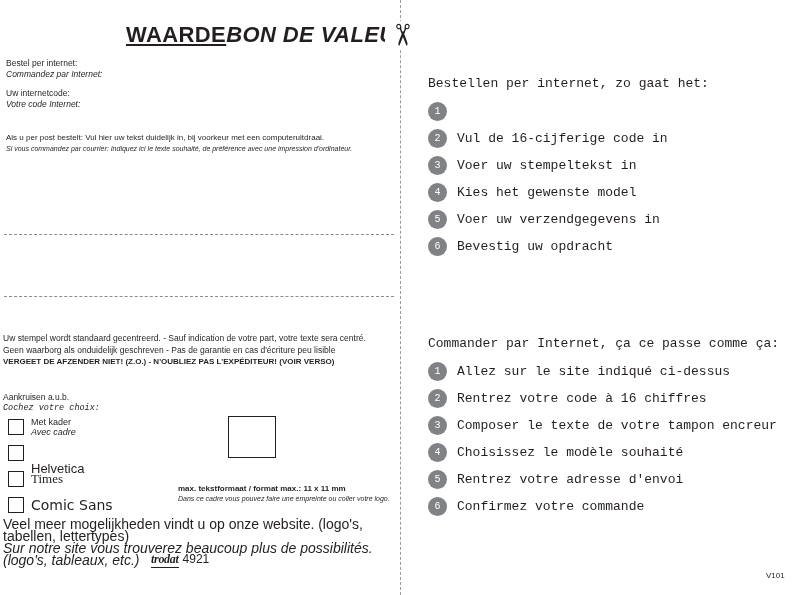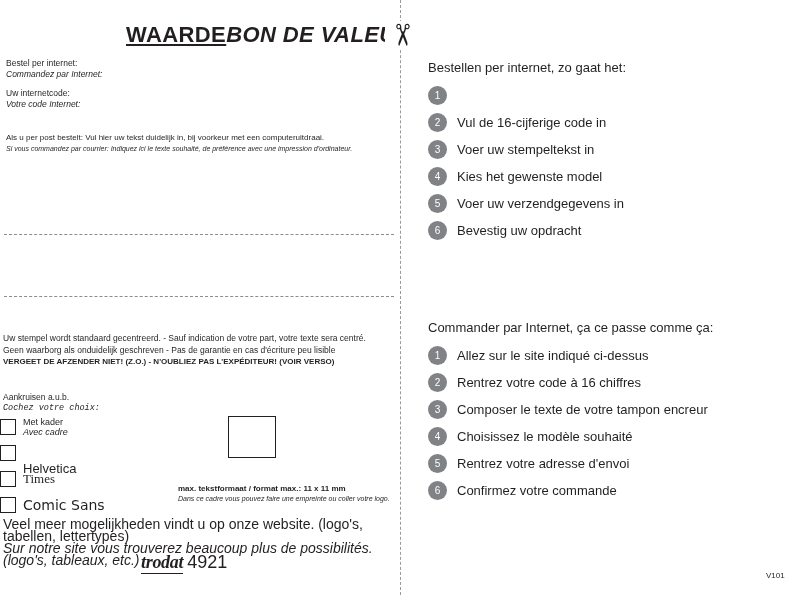--- a/index.html
+++ b/index.html
@@ -119,21 +119,21 @@
     position: absolute;
     left: 3px;
     top: 392px;
     font-size: 8.5px;
     line-height: 11px;
   }
   .choose-label .fr-line { font-style: italic; font-family: Liberation Mono, monospace; }
 
   .checks {
     position: absolute;
-    left: 0;
+    left: 8px;
     top: 418px;
     width: 200px;
   }
   .check-row {
     display: flex;
     align-items: center;
     margin-bottom: 8px;
     height: 18px;
   }
   .check-box {
@@ -179,45 +179,46 @@
     left: 3px;
     top: 518px;
     width: 390px;
     font-size: 14px;
     line-height: 12px;
   }
   .website-note .fr-line { font-style: italic; }
 
   .brand {
     position: absolute;
-    left: 141px;
+    left: 151px;
     top: 552px;
-    font-size: 18px;
+    font-size: 12px;
     white-space: nowrap;
   }
   .brand .brand-name {
     font-weight: bold;
     font-style: italic;
     font-family: "Liberation Serif", serif;
     letter-spacing: -0.3px;
     border-bottom: 1.5px solid #231f20;
     padding-bottom: 1px;
   }
   .brand .brand-model {
     font-weight: normal;
     margin-left: 4px;
   }
 
   
   .right {
     position: absolute;
     left: 400px;
-    top: 0;
+    top: 16px;
     width: 400px;
     height: 418px;
+    font-family: Liberation Mono, monospace;
   }
   .sec-head {
     position: absolute;
     left: 28px;
     font-size: 13px;
     font-weight: normal;
     color: #231f20;
     white-space: nowrap;
   }
   .sec-head-nl { top: 60px; }

